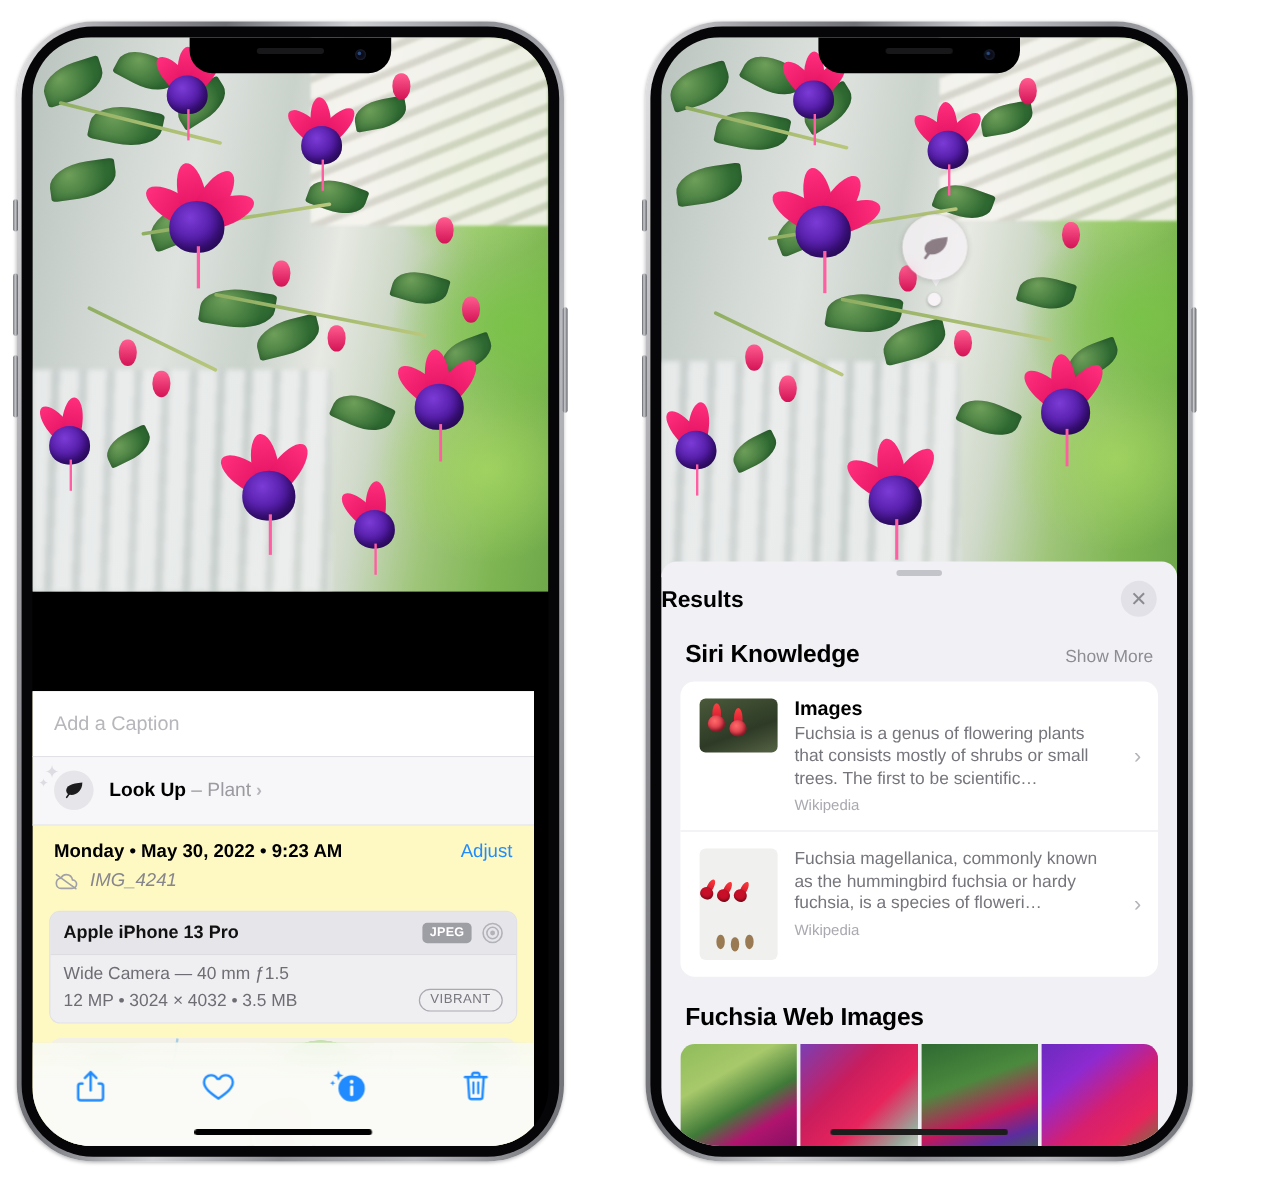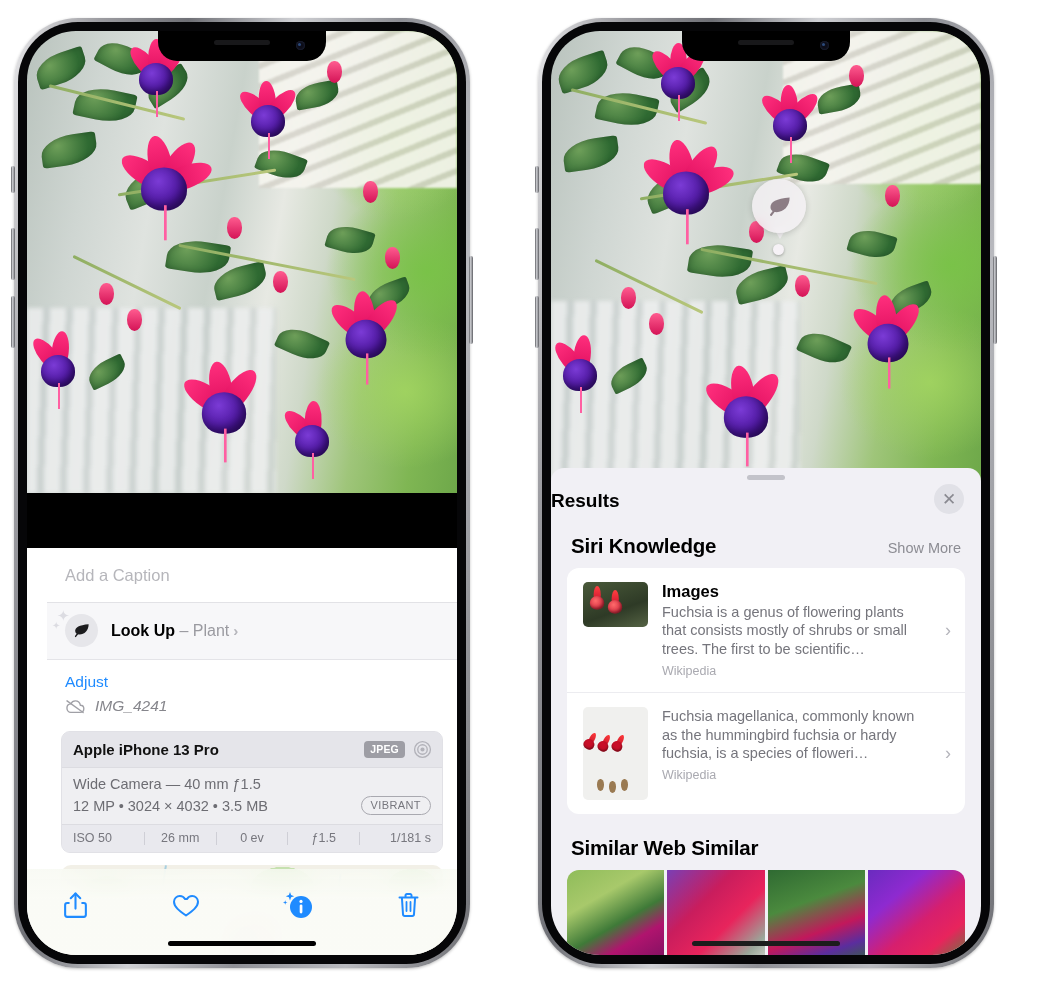--- a/index.html
+++ b/index.html
@@ -112,24 +112,23 @@
     background:#ff5fa2; transform-origin: top center;
   }
   .bud {
     position:absolute; width:15px; height:22px;
     border-radius: 48% 48% 52% 52%;
     background: linear-gradient(180deg,#ff5c90,#d41356);
   }
 
   
   .sheet {
-    position:absolute; left:0; right:0; bottom:0;
-    background:#ffffff;
+    position:absolute; left:0; right:12px; bottom:0;
+    background:#fef9c3;
     z-index: 20;
-    padding-left: 20px;
   }
   .caption-row {
     background:#fff; padding:18px 18px 17px 18px;
     font-size:16.5px; color:#b6b6bb;
     border-bottom:1px solid #e2e2e6;
   }
   .lookup-row {
     background:#f7f7f9; display:flex; align-items:center;
     padding:11px 18px 12px 18px; gap:13px;
     border-bottom:1px solid #e4e4e8;
@@ -396,20 +395,21 @@
               <path d="M4.5 19.5C7 15.5 12 11.5 18 9" stroke="#1c1c1e" stroke-width="1.7" fill="none" stroke-linecap="round"></path>
             </svg>
           </div>
           <div class="lookup-text">
             <span>Look Up</span><span class="sub"> – </span><span class="sub">Plant</span><span class="chev">›</span>
           </div>
         </div>
 
         <div class="meta">
           <div class="meta-line1">
+            <div class="meta-date">Monday • May 30, 2022 • 9:23 AM</div>
             <div class="meta-adjust">Adjust</div>
           </div>
           <div class="meta-line2">
             <span>
               <svg width="21" height="15" viewBox="0 0 26 18">
                 <path d="M7.2 16.2h11.4c2.7 0 4.7-2 4.7-4.4 0-2.3-1.8-4.2-4.2-4.3C18.5 4.4 16 2 12.8 2 10.3 2 8.2 3.5 7.3 5.7 4.4 5.9 2.4 8 2.4 10.8c0 3 2.1 5.4 4.8 5.4z" fill="none" stroke="#a0a0a6" stroke-width="1.7"></path>
                 <line x1="2.5" y1="2" x2="22.5" y2="16.5" stroke="#a0a0a6" stroke-width="1.7" stroke-linecap="round"></line>
               </svg>
             </span>
             <span class="meta-name">IMG_4241</span>
@@ -429,31 +429,20 @@
                 </svg>
               </span>
             </div>
           </div>
           <div class="cc-body">
             <div class="cc-l1">Wide Camera — 40 mm ƒ1.5</div>
             <div class="cc-l2">
               <span class="t">12 MP • 3024 × 4032 • 3.5 MB</span>
               <span class="vibrant">VIBRANT</span>
             </div>
-          </div>
-          <div class="cc-foot">
-            <span class="cell">ISO 50</span>
-            <span class="sep"></span>
-            <span class="cell">26 mm</span>
-            <span class="sep"></span>
-            <span class="cell">0 ev</span>
-            <span class="sep"></span>
-            <span class="cell">ƒ1.5</span>
-            <span class="sep"></span>
-            <span class="cell">1/181 s</span>
           </div>
         </div>
 
         <div class="mapwrap">
           <div class="map">
             <div class="river" style="left:26%; top:0; width:2px; height:70%; transform:rotate(9deg)"></div>
             <div class="river" style="left:8%;  top:46%; width:2px; height:54%; transform:rotate(-14deg)"></div>
             <div class="river" style="left:72%; top:10%; width:2px; height:62%; transform:rotate(7deg)"></div>
             <div class="river" style="left:30%; top:30%; width:38px; height:20px; border-radius:6px; background:#dfe6ef"></div>
             <div class="map-pin"></div>
@@ -654,21 +643,21 @@
             </div>
             <div class="ktext">
               <div class="kdesc">Fuchsia magellanica, commonly known as the hummingbird fuchsia or hardy fuchsia, is a species of floweri…</div>
               <div class="ksrc">Wikipedia</div>
             </div>
             <div class="kchev">›</div>
           </div>
         </div>
 
         <div class="sec-head">
-          <div class="sec-title">Similar Web Similar</div>
+          <div class="sec-title">Fuchsia Web Images</div>
         </div>
 
         <div class="webrow">
           <div class="webimg" style="background:linear-gradient(150deg,#8fbc5a 0%,#a8c96b 30%,#3f7a38 55%,#b0146e 72%,#7a1060 100%)"></div>
           <div class="webimg" style="background:linear-gradient(135deg,#7a3fb5 0%,#c91d5d 35%,#e8245c 60%,#9aa79a 85%,#d8d8d2 100%)"></div>
           <div class="webimg" style="background:linear-gradient(160deg,#2f6a32 0%,#4b8a3e 35%,#c2185b 62%,#5b2d9e 80%,#2f6a32 100%)"></div>
           <div class="webimg" style="background:linear-gradient(140deg,#6a2bbf 0%,#8e2ad0 28%,#d61f6e 55%,#e8245c 75%,#4b8a3e 100%)"></div>
         </div>
 
         <div class="home-ind dark"></div>

